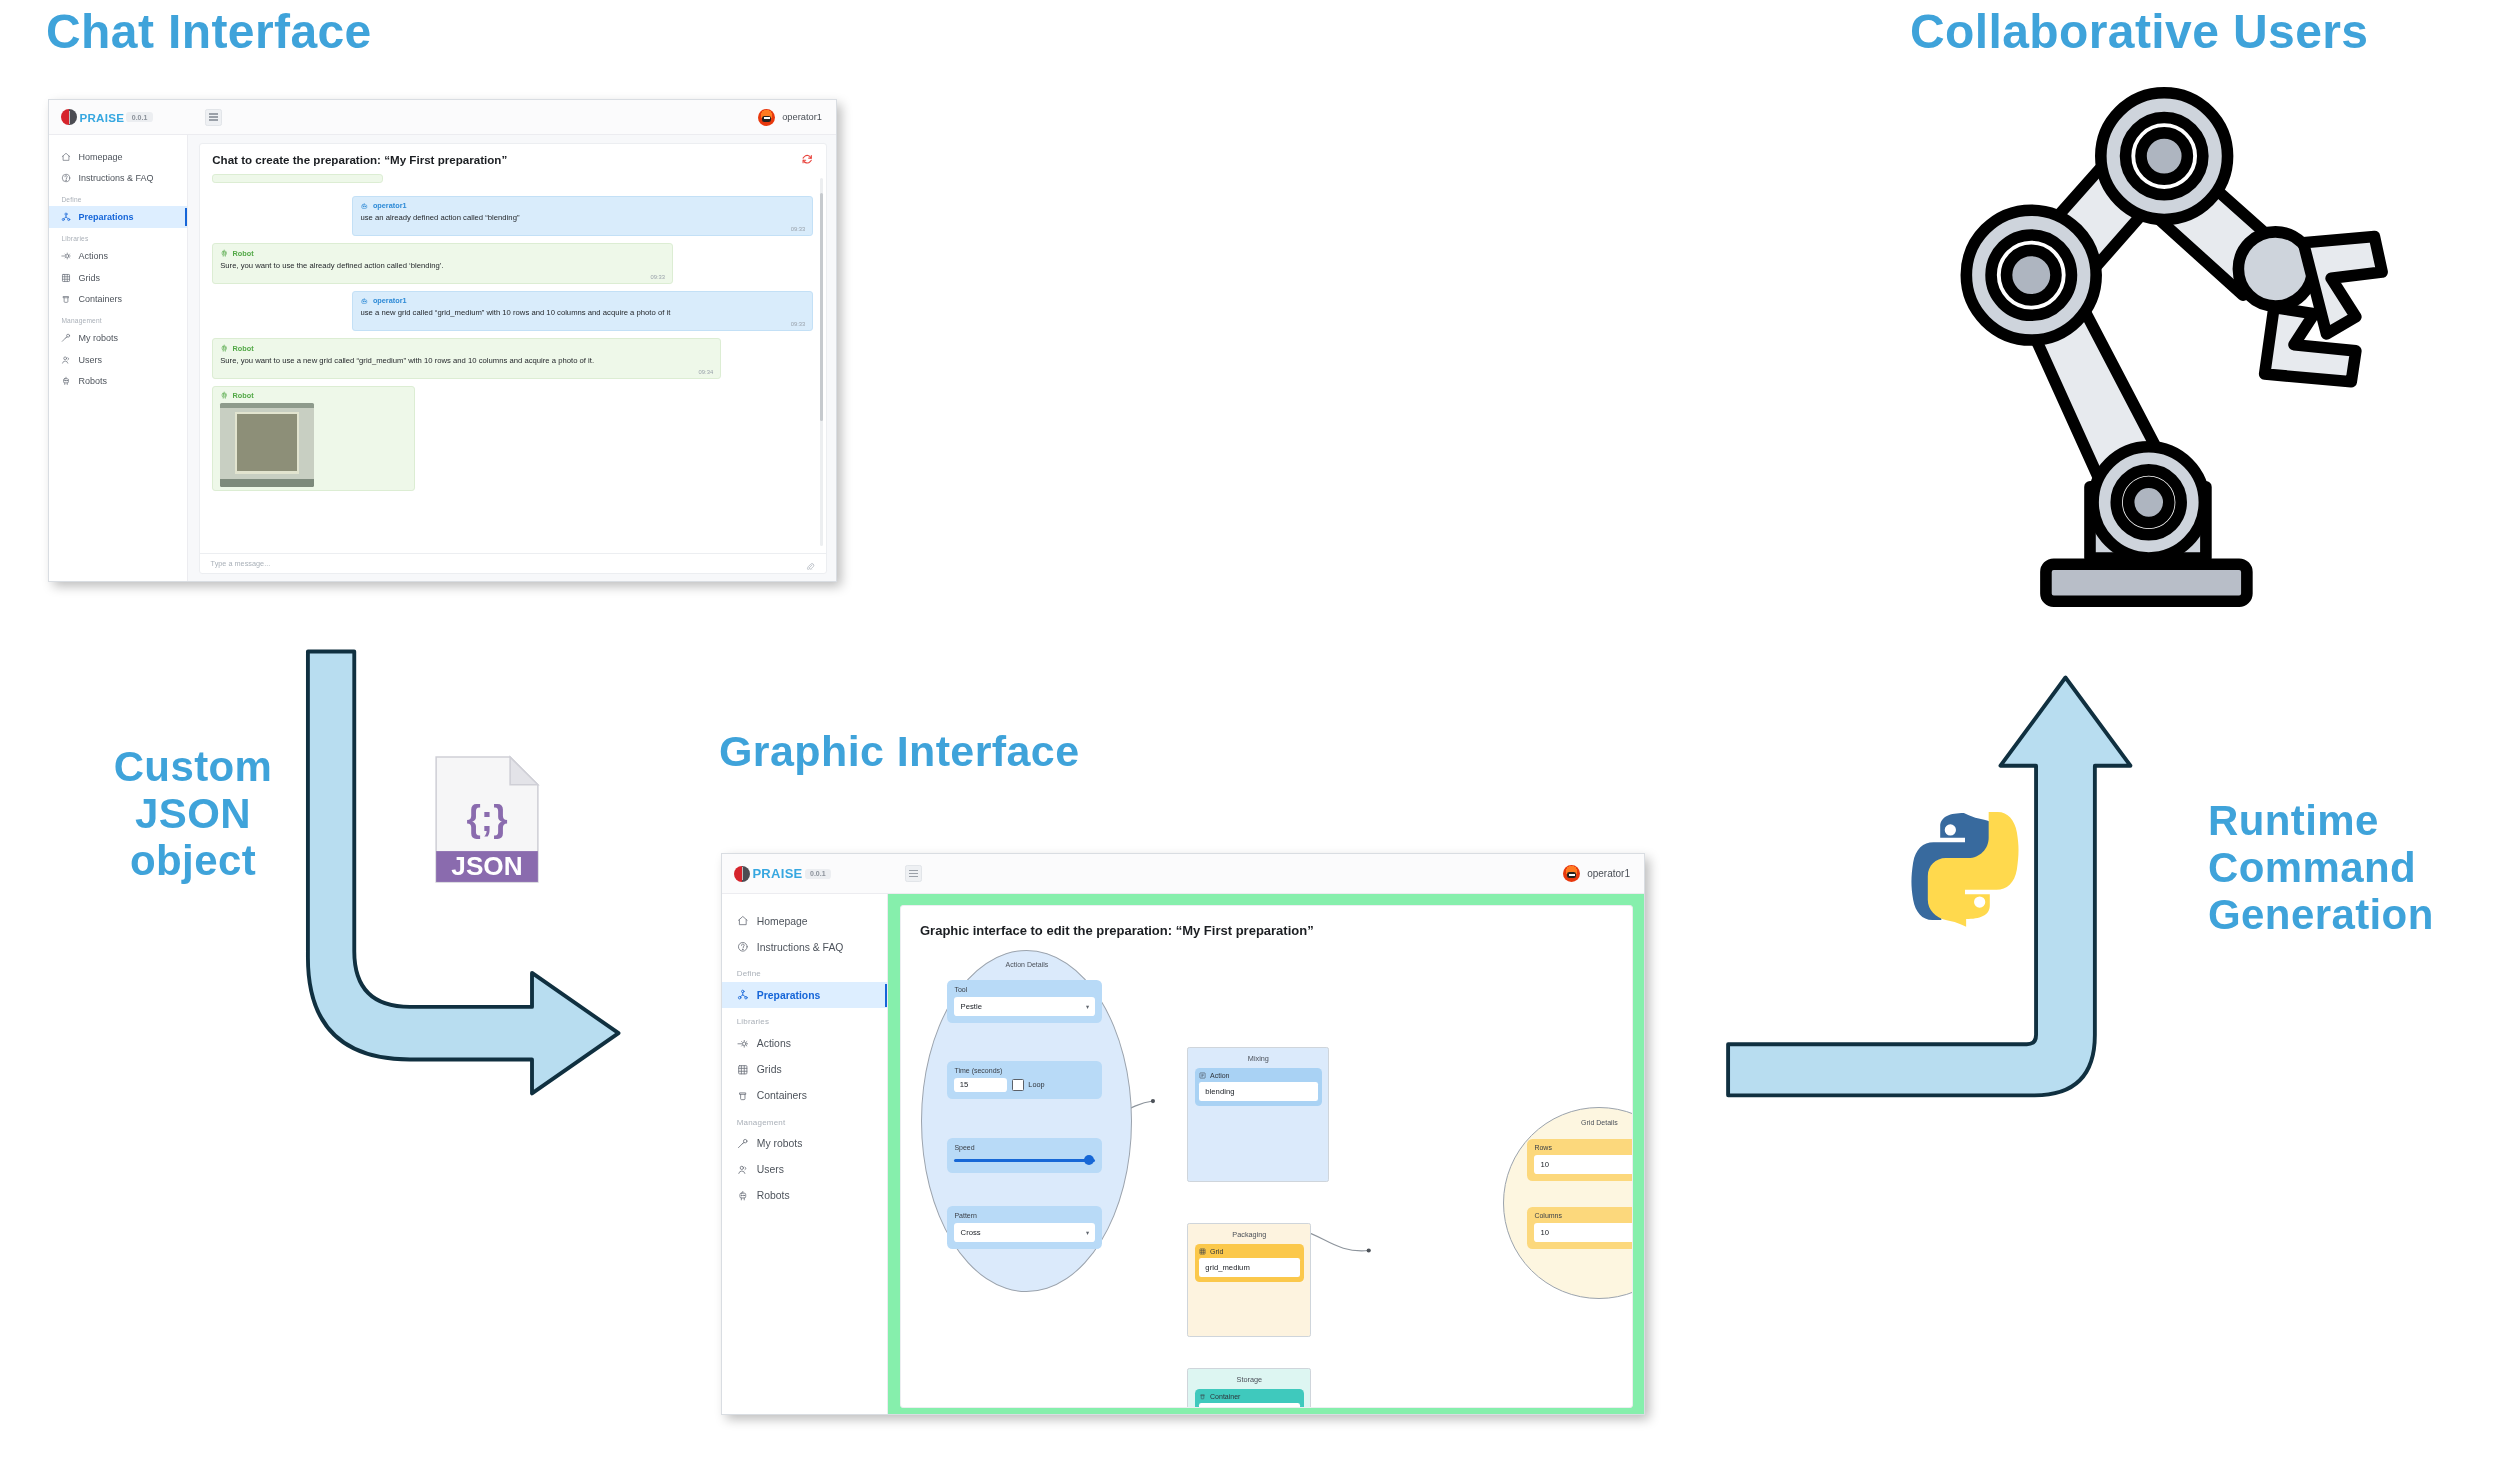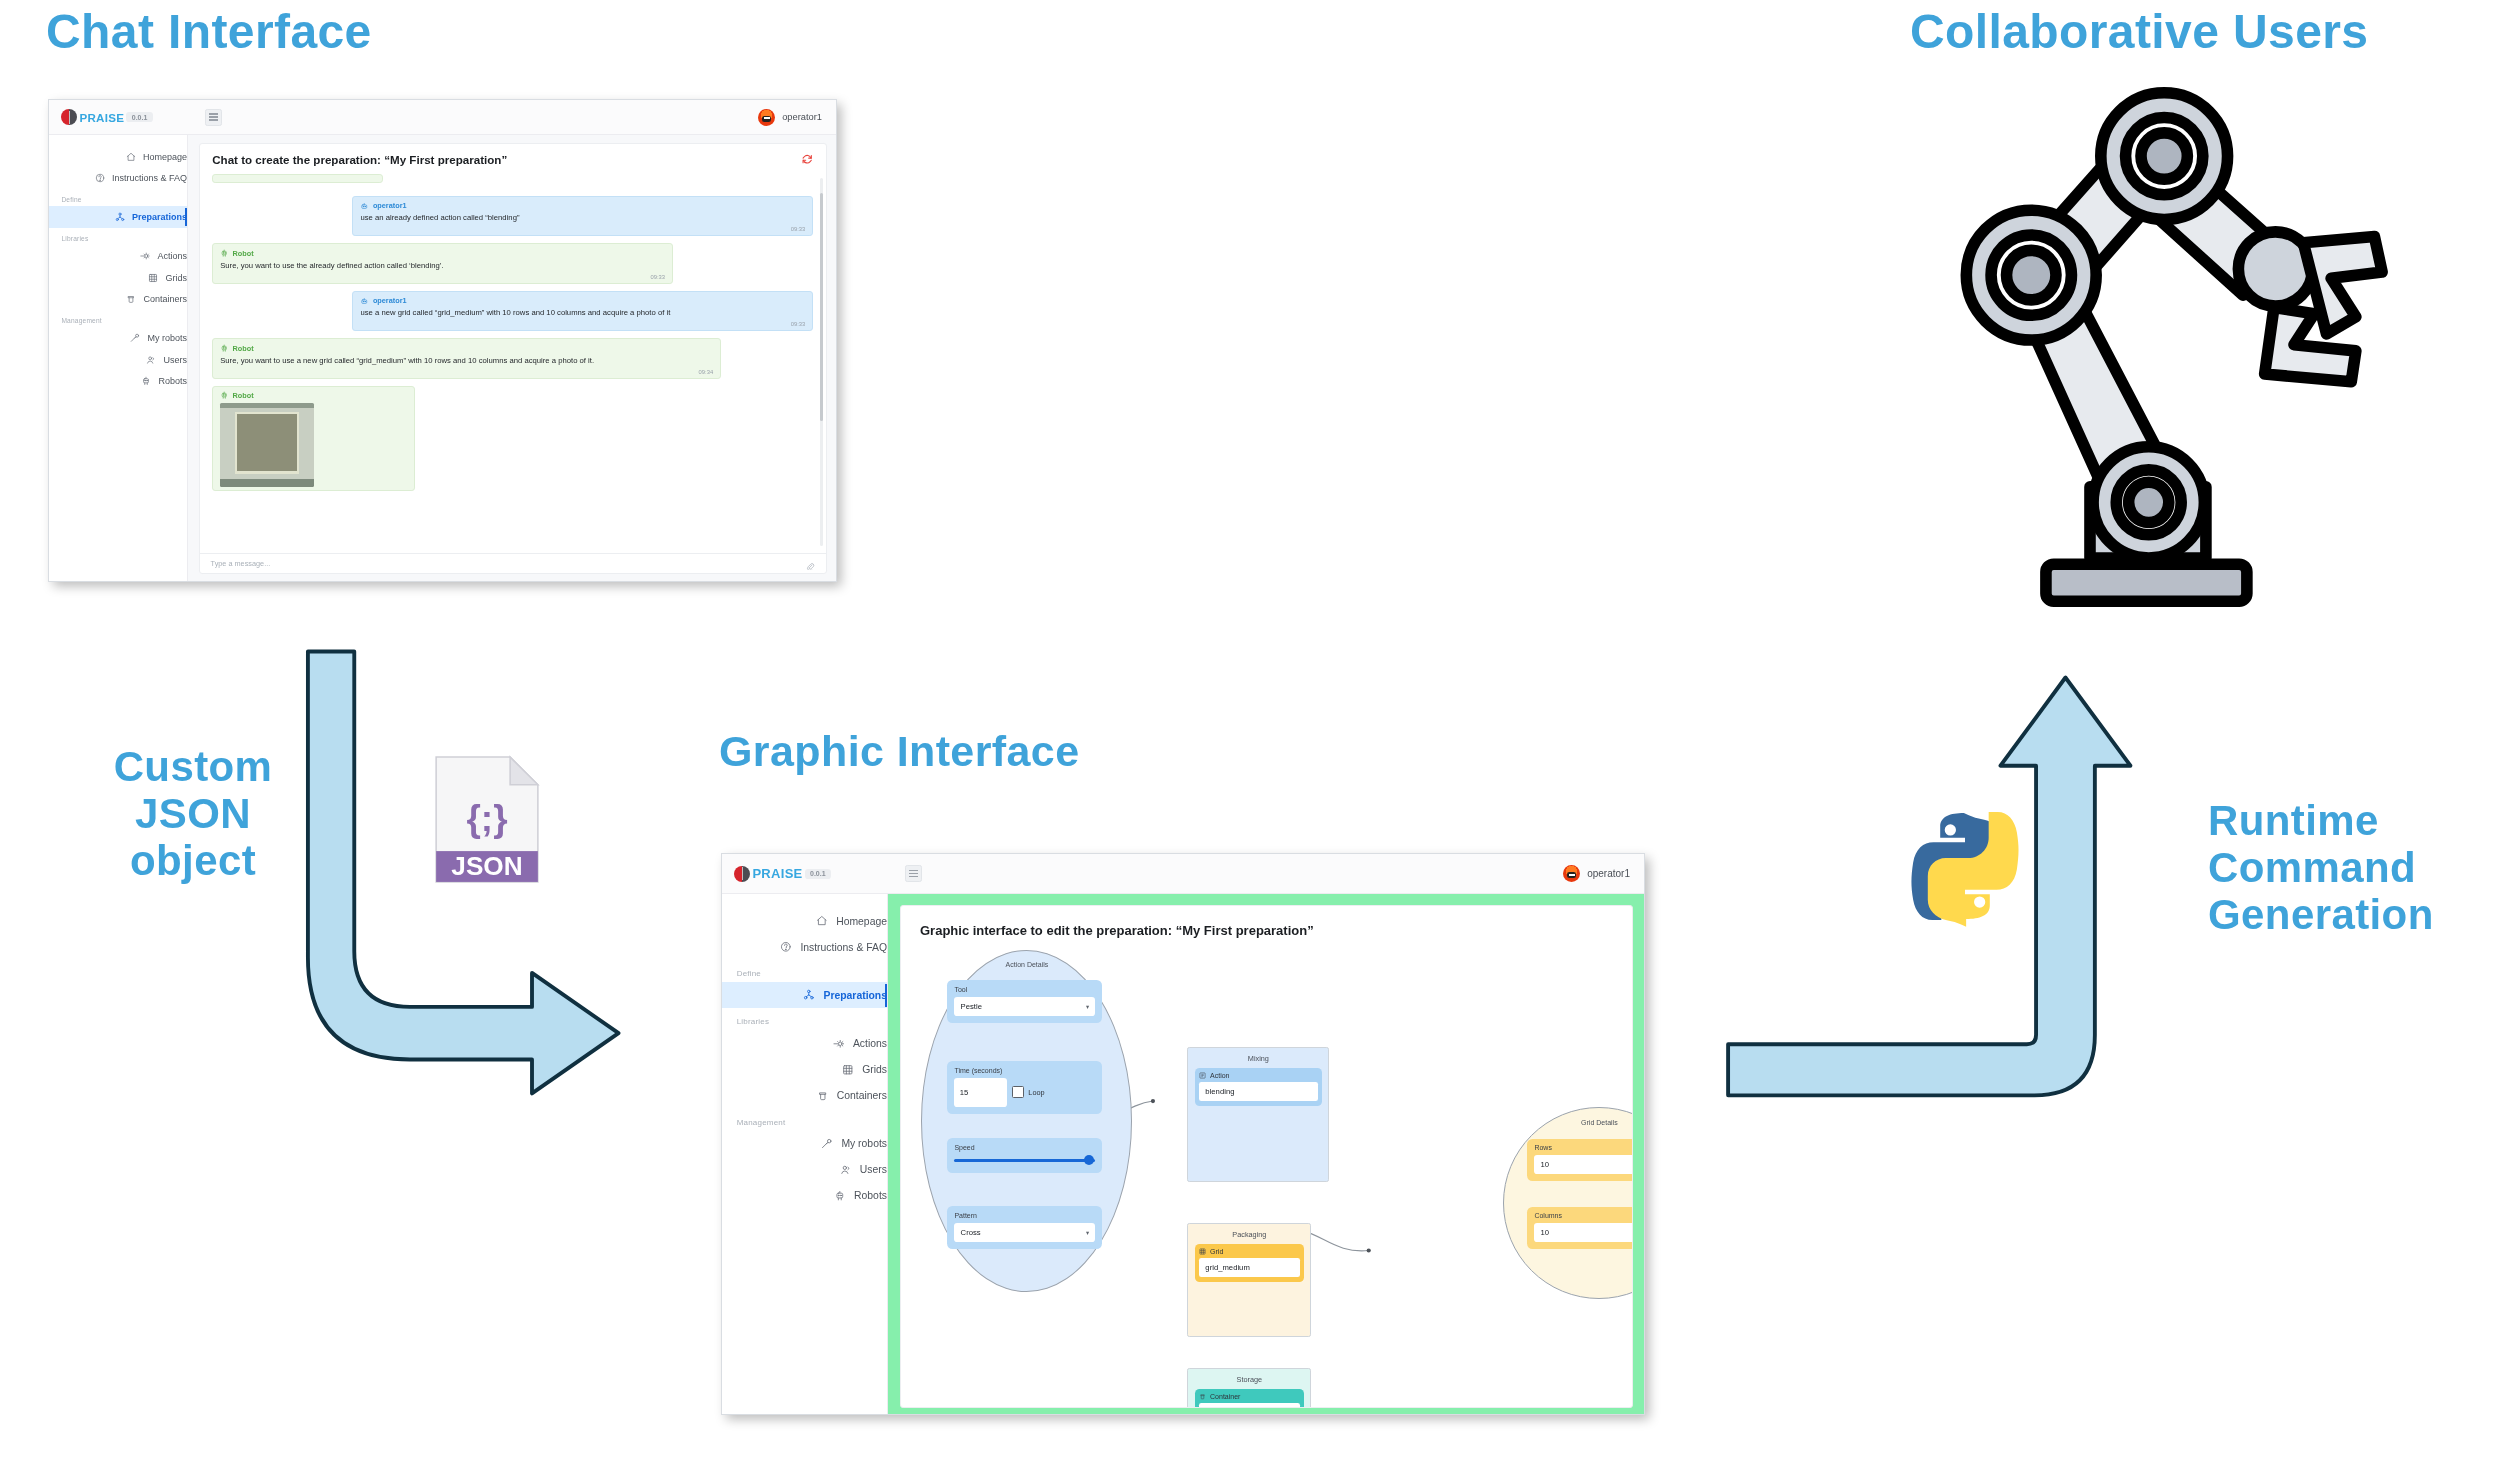--- a/index.html
+++ b/index.html
@@ -41,21 +41,21 @@
      background:radial-gradient(circle 1.2px at 1.5px 1.2px,#fff 0 100%),radial-gradient(circle 1.2px at 4.6px 1.2px,#fff 0 100%);}
   .user-name{font-size:9.3px;color:#4a4f56;}
   #win-graphic .user-name{font-size:10px;}
 
   .body-row{display:flex;height:calc(100% - 34px);}
   #win-graphic .body-row{height:calc(100% - 39px);}
 
   
   .sidebar{width:139px;border-right:0.8px solid #ececf0;background:#fff;padding-top:10.8px;box-sizing:border-box;flex:0 0 auto;}
   #win-graphic .sidebar{width:166px;padding-top:14px;}
-  .nav-item{display:flex;align-items:center;gap:7px;height:21.7px;padding-left:12.4px;font-size:9px;color:#4d535b;position:relative;justify-content:flex-end;}
+  .nav-item{display:flex;align-items:center;gap:7px;height:21.7px;padding-left:12.4px;font-size:9px;color:#4d535b;position:relative;}
   #win-graphic .nav-item{height:26px;padding-left:14.7px;font-size:10.4px;gap:8.5px;}
   .nav-item.active{background:#ddeeff;color:#1565d8;font-weight:bold;}
   .nav-item.active:after{content:"";position:absolute;right:0;top:1.5px;bottom:1.5px;width:2.3px;background:#1565d8;}
   .nav-sec{font-size:6.6px;color:#aab0b8;padding-left:12.4px;margin:7px 0 3.1px;letter-spacing:0.2px;}
   #win-graphic .nav-sec{font-size:8px;padding-left:14.7px;margin:9.3px 0 3.9px;}
   .nico{width:10px;height:10px;flex:0 0 auto;color:#6c727b;}
   #win-graphic .nico{width:11.6px;height:11.6px;}
   .nav-item.active .nico{color:#1565d8;}
   .nico svg{width:100%;height:100%;display:block;fill:none;stroke:currentColor;stroke-width:1.7;stroke-linecap:round;stroke-linejoin:round;}
 
@@ -120,21 +120,21 @@
   .slot-val{background:#fff;border-radius:2.3px;height:18.6px;display:flex;align-items:center;padding:0 6.2px;font-size:7.7px;color:#20242a;}
 
   #node-mixing{left:286px;top:101px;width:142px;height:135px;background:#dbeafb;}
   #node-mixing .slot{background:#a9d2f4;}
   #node-packaging{left:286px;top:277px;width:124px;height:114px;background:#fdf3df;}
   #node-packaging .slot{background:#fbc84b;}
   #node-storage{left:286px;top:422px;width:124px;height:102px;background:#ddf6f2;}
   #node-storage .slot{background:#3fc9bd;}
 
   .checkrow{display:flex;align-items:center;gap:4.6px;}
-  .num-input{background:#fff;border-radius:3.1px;height:29px;width:42px;display:flex;align-items:center;padding:0 5.4px;font-size:7.7px;color:#20242a;}
+  .num-input{background:#fff;border-radius:3.1px;height:14px;width:42px;display:flex;align-items:center;padding:0 5.4px;font-size:7.7px;color:#20242a;}
   .cbox{width:10px;height:10px;background:#fff;border:1.1px solid #5c6168;border-radius:1.5px;}
   .cbox-lbl{font-size:7.3px;color:#2e333a;}
   .slider{position:relative;height:11.6px;display:flex;align-items:center;}
   .slider .track{height:3.1px;width:100%;background:#1667d6;border-radius:1.5px;}
   .slider .knob{position:absolute;right:1.5px;top:0.8px;width:10px;height:10px;border-radius:50%;background:#1667d6;}
 
   .edge{position:absolute;left:0;top:0;width:100%;height:100%;pointer-events:none;}
 
   
   .arrowsvg{position:absolute;}

